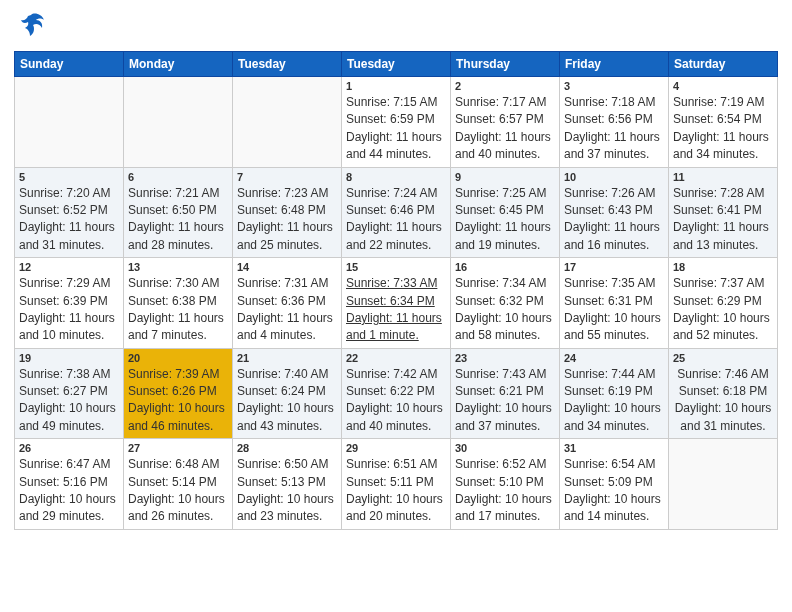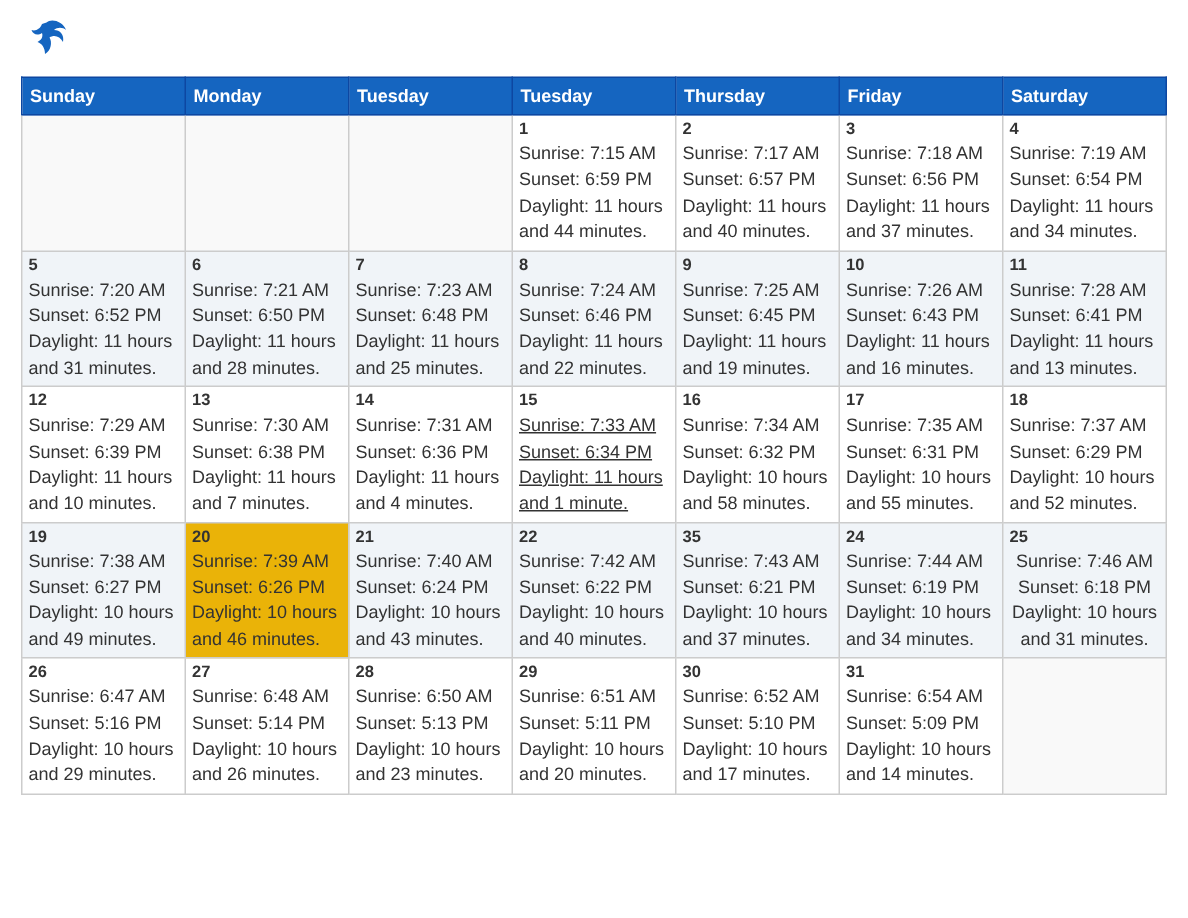--- a/index.html
+++ b/index.html
@@ -295,21 +295,21 @@
 and 43 minutes.</div>
           </td>
           <td style="background: rgb(240, 244, 248);">
             <span class="day-num">22</span>
             <div class="cell-info" style="white-space: pre-line;">Sunrise: 7:42 AM
 Sunset: 6:22 PM
 Daylight: 10 hours
 and 40 minutes.</div>
           </td>
           <td style="background: rgb(240, 244, 248);">
-            <span class="day-num">35</span>
+            <span class="day-num">23</span>
             <div class="cell-info" style="white-space: pre-line;">Sunrise: 7:43 AM
 Sunset: 6:21 PM
 Daylight: 10 hours
 and 37 minutes.</div>
           </td>
           <td style="background: rgb(240, 244, 248);">
             <span class="day-num">24</span>
             <div class="cell-info" style="white-space: pre-line;">Sunrise: 7:44 AM
 Sunset: 6:19 PM
 Daylight: 10 hours

